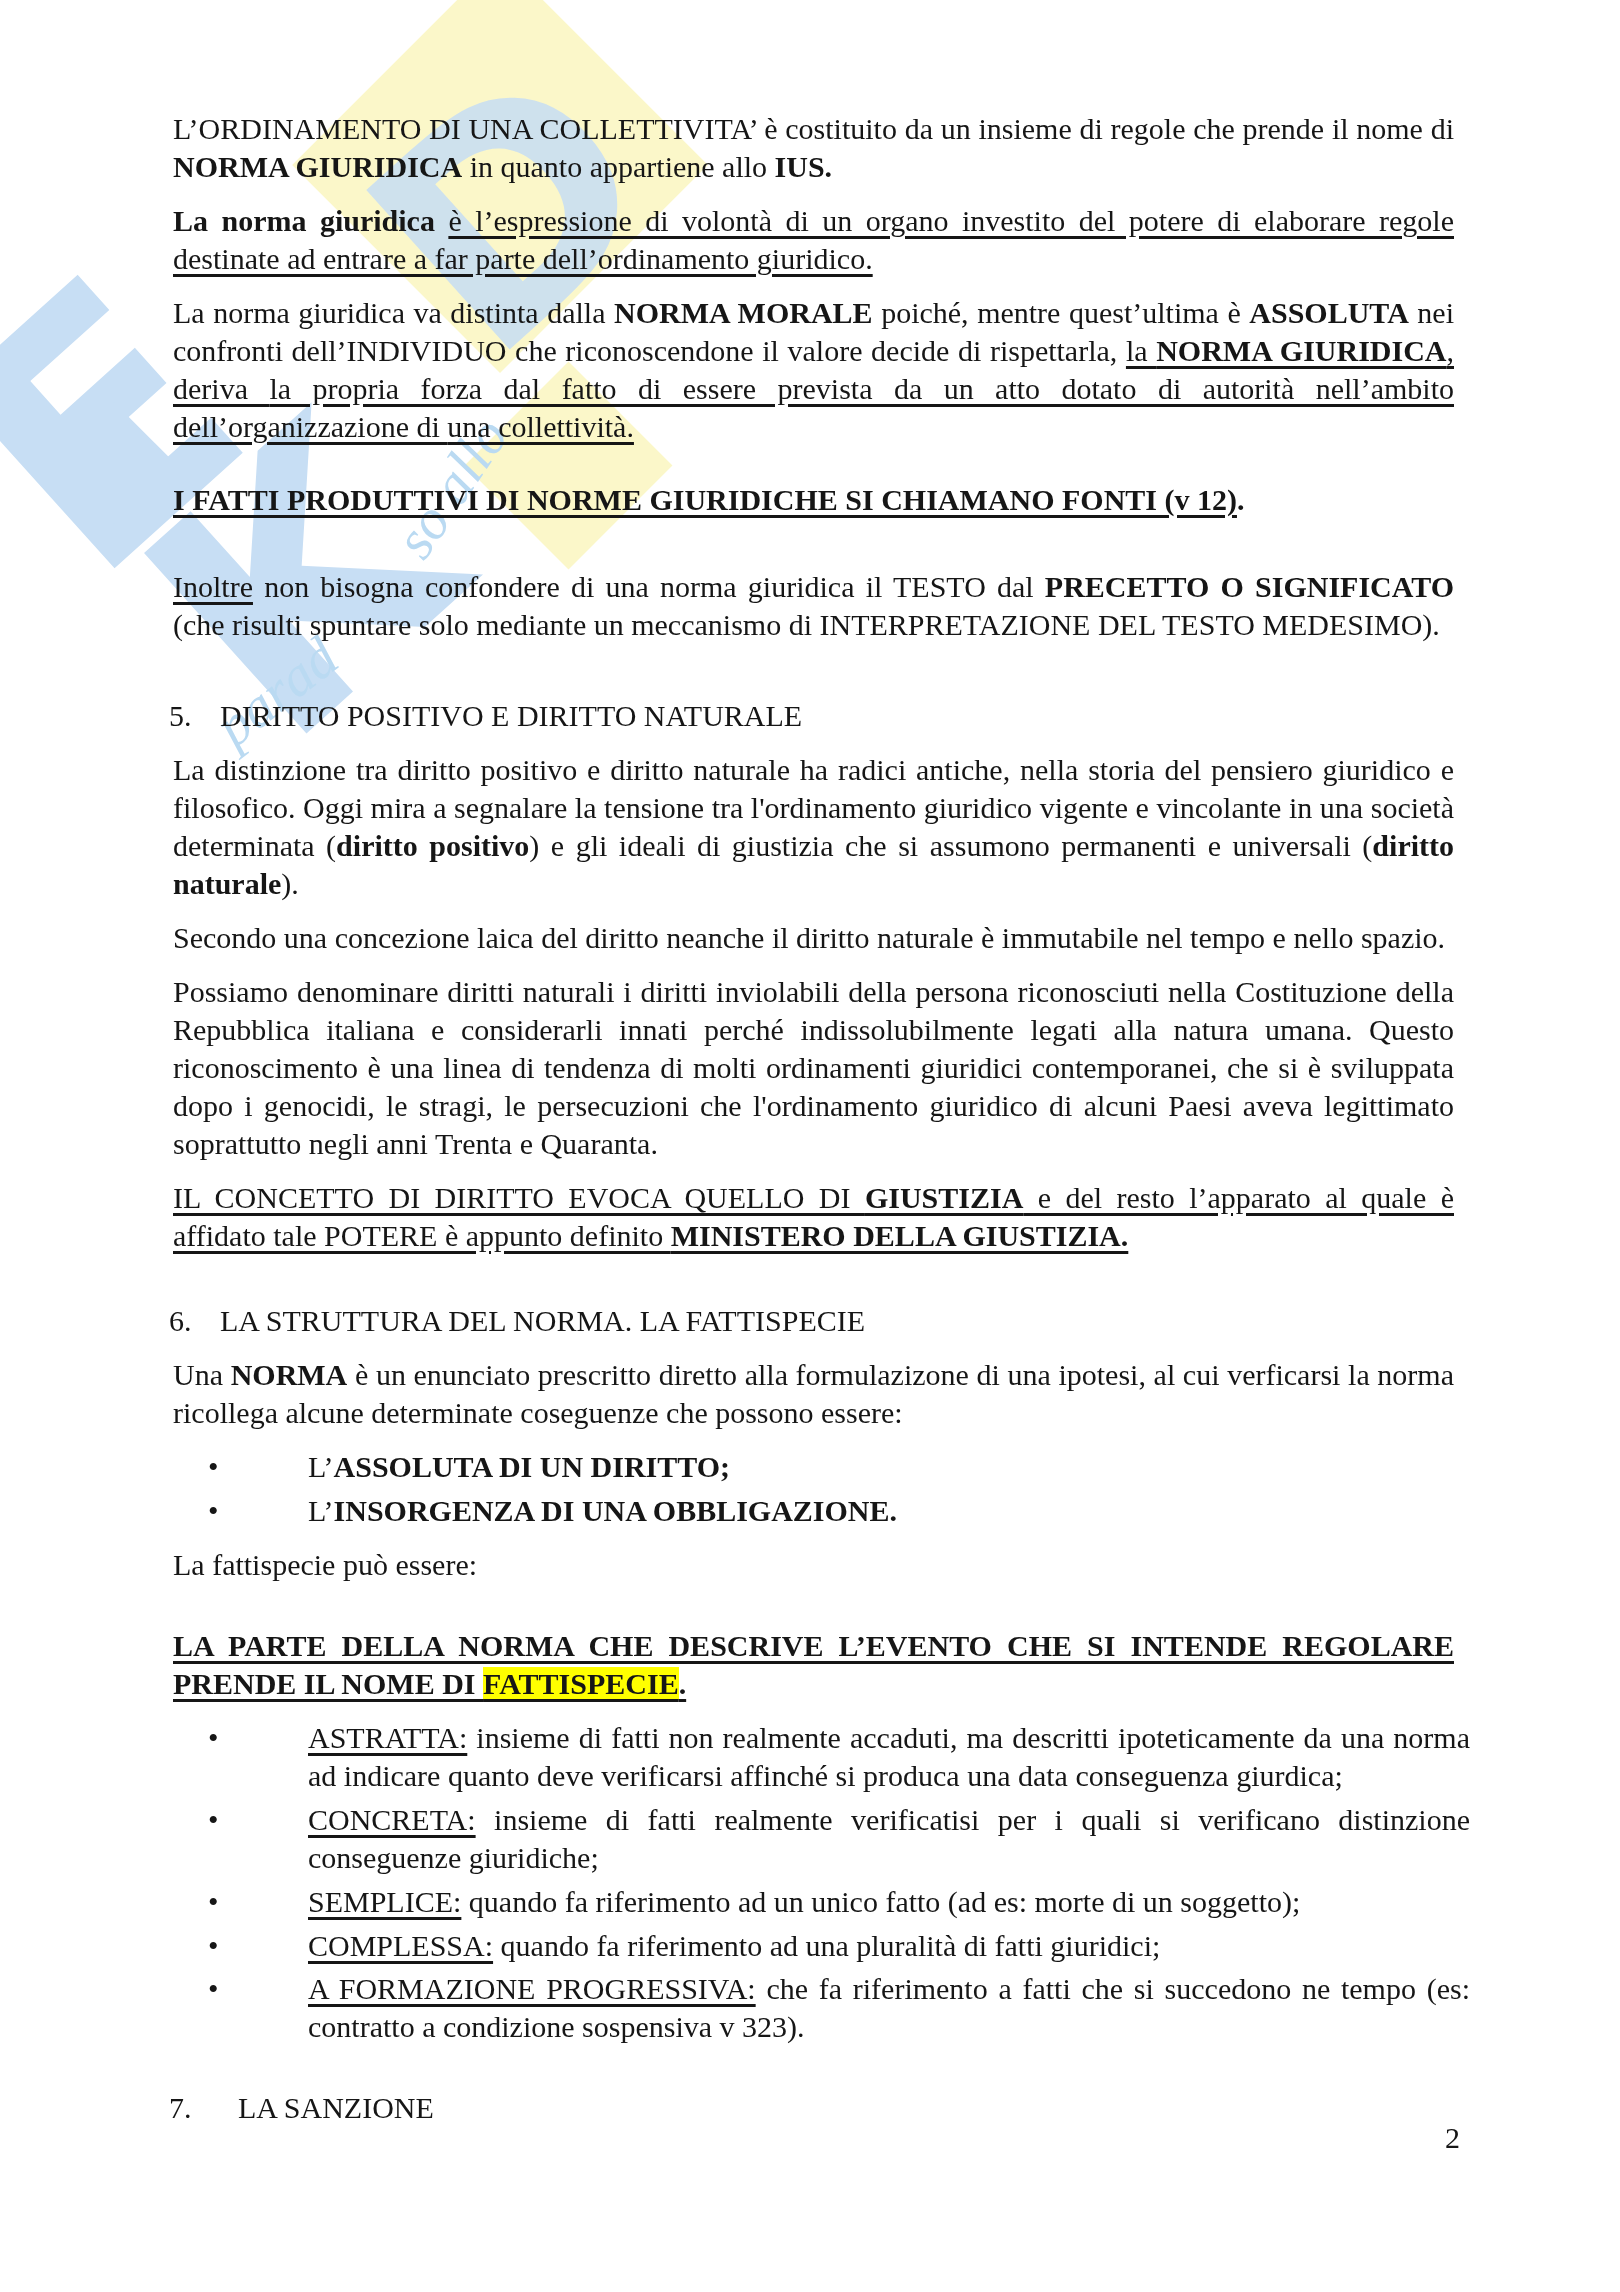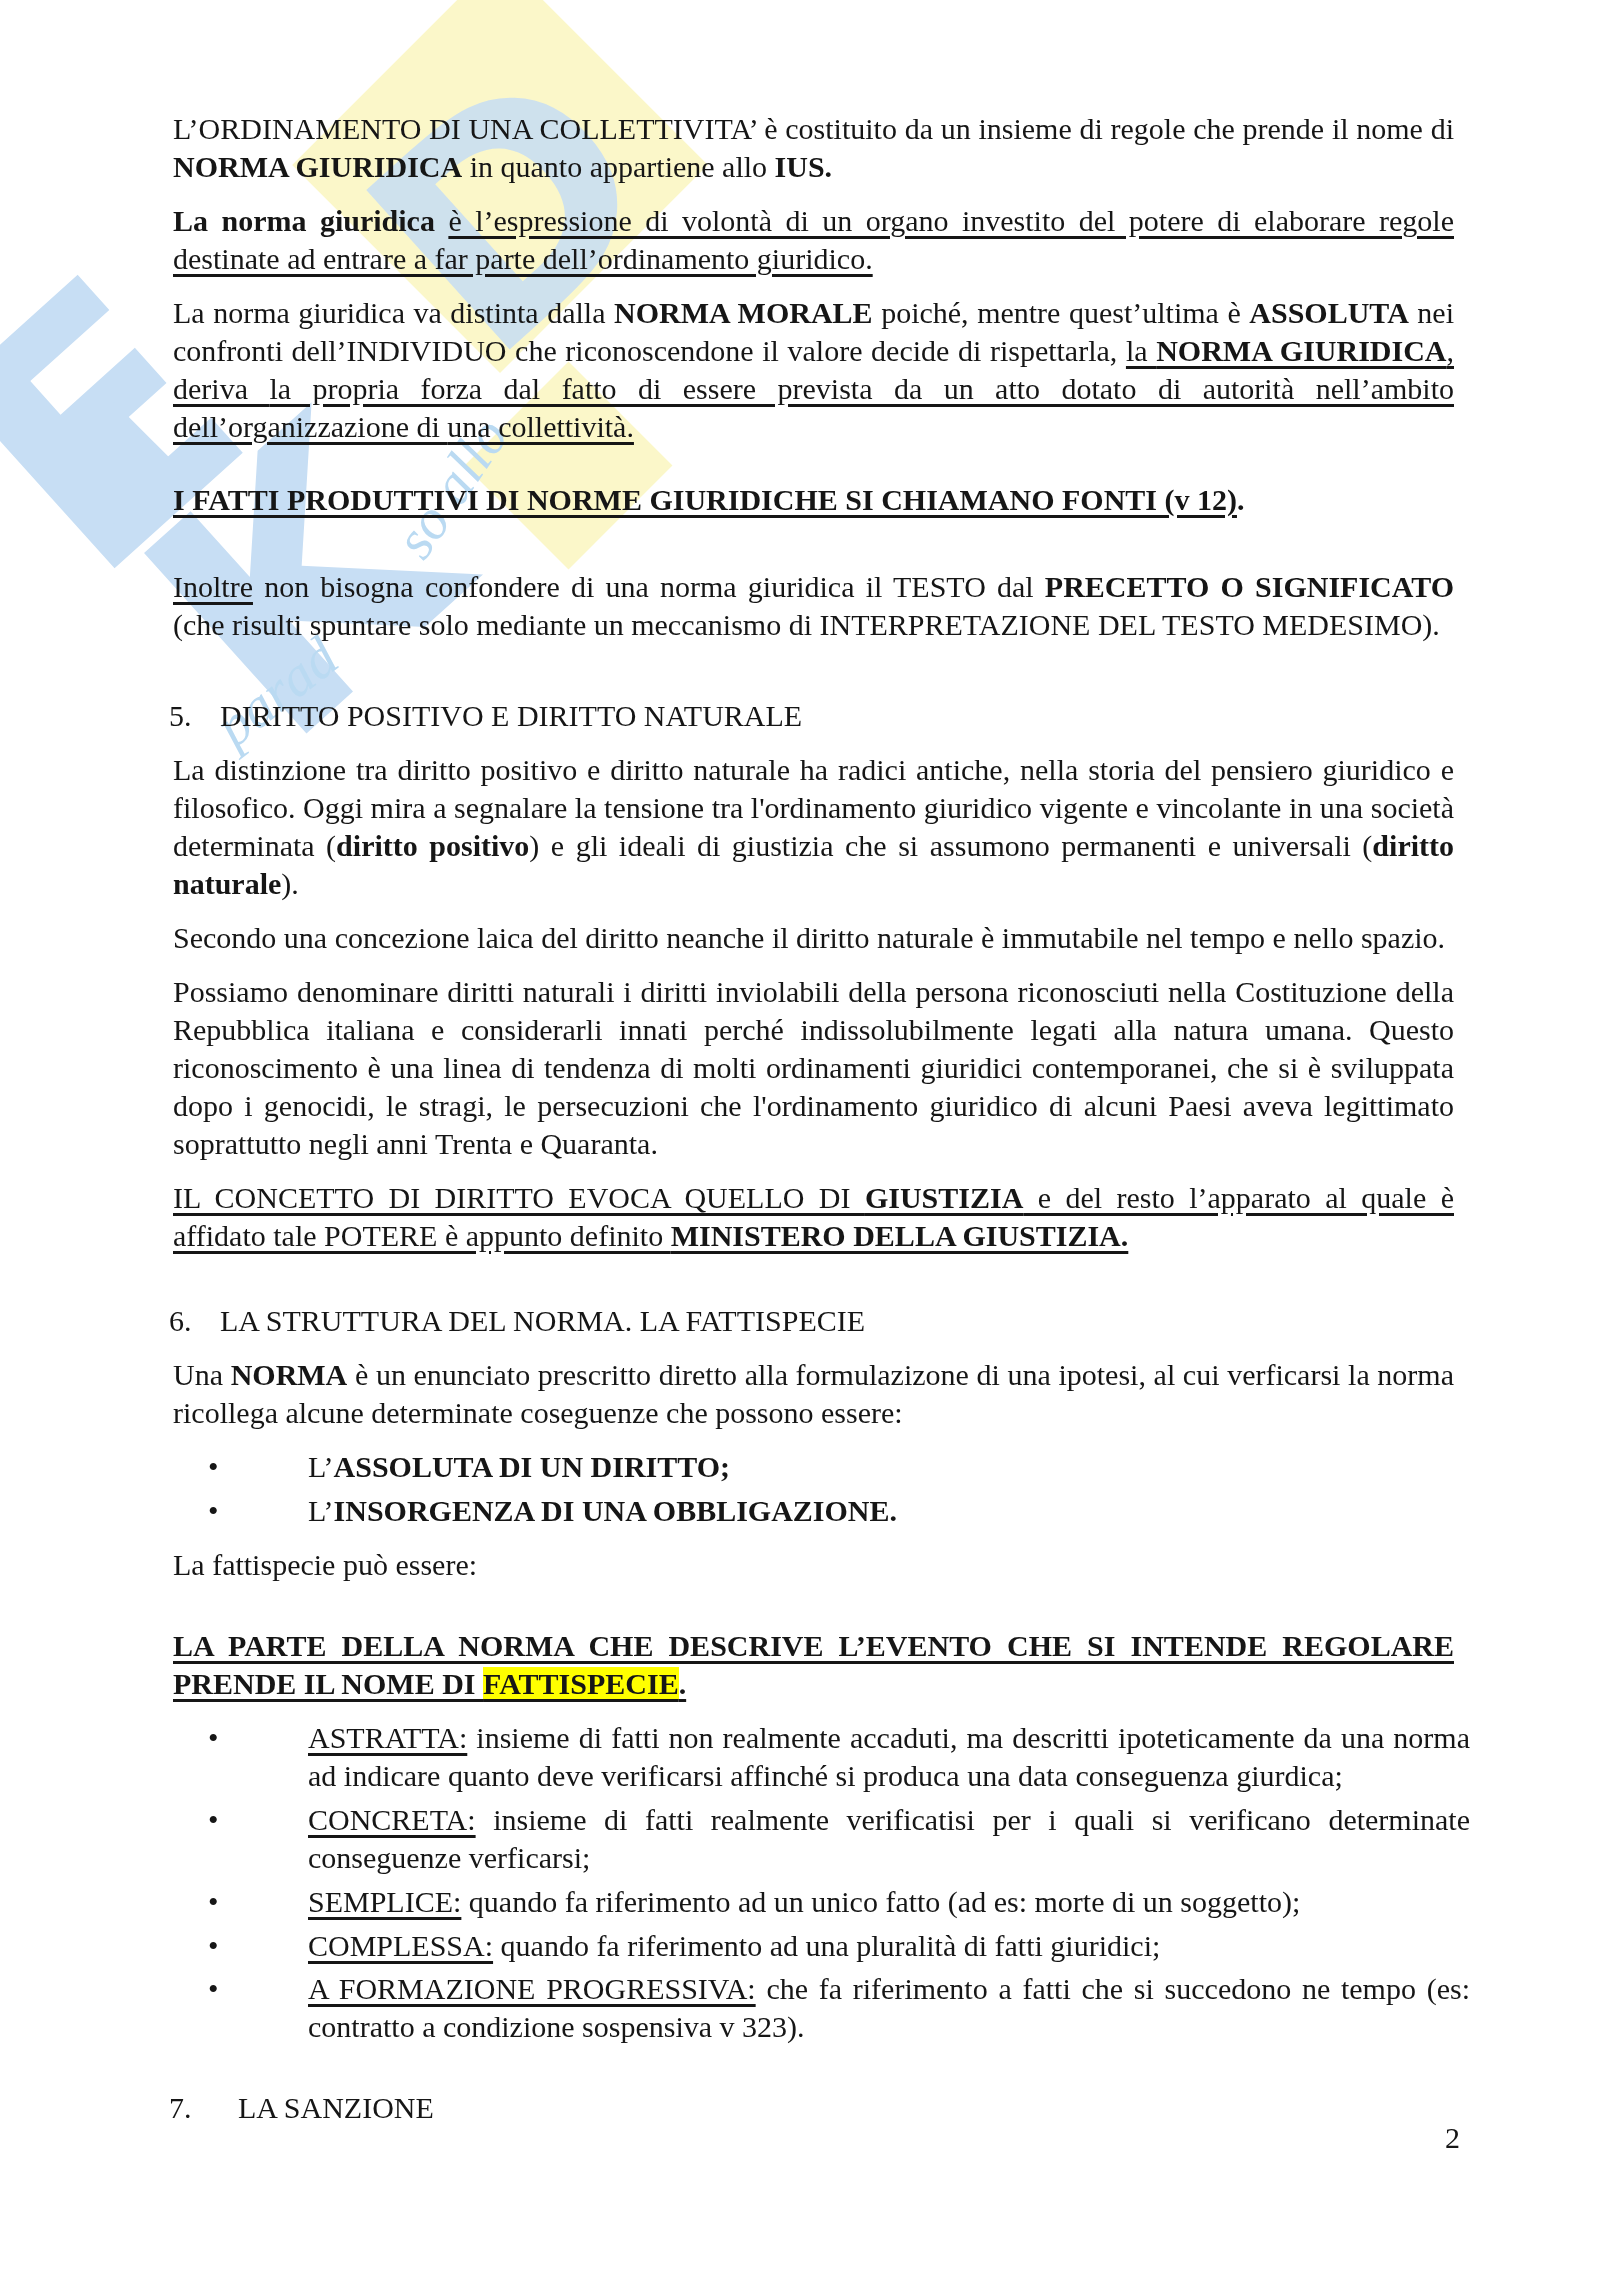--- a/index.html
+++ b/index.html
@@ -119,21 +119,21 @@
     <p class="para"><span>Una </span><span class="b">NORMA</span><span> è un enunciato prescritto diretto alla formulazizone di una ipotesi, al cui verficarsi la norma ricollega alcune determinate coseguenze che possono essere:</span></p>
 
     <div class="li"><span class="bullet">•</span><span>L’</span><span class="b">ASSOLUTA DI UN DIRITTO;</span></div>
     <div class="li"><span class="bullet">•</span><span>L’</span><span class="b">INSORGENZA DI UNA OBBLIGAZIONE.</span></div>
 
     <p class="para"><span>La fattispecie può essere:</span></p>
 
     <p class="para gap-e"><span class="b u">LA PARTE DELLA NORMA CHE DESCRIVE L’EVENTO CHE SI INTENDE REGOLARE PRENDE IL NOME DI </span><span class="b u hl">FATTISPECIE</span><span class="b u">.</span></p>
 
     <div class="li"><span class="bullet">•</span><span class="u">ASTRATTA:</span><span> insieme di fatti non realmente accaduti, ma descritti ipoteticamente da una norma ad indicare quanto deve verificarsi affinché si produca una data conseguenza giurdica;</span></div>
-    <div class="li"><span class="bullet">•</span><span class="u">CONCRETA:</span><span> insieme di fatti realmente verificatisi per i quali si verificano determinate conseguenze verficarsi;</span></div>
+    <div class="li"><span class="bullet">•</span><span class="u">CONCRETA:</span><span> insieme di fatti realmente verificatisi per i quali si verificano distinzione conseguenze giuridiche;</span></div>
     <div class="li"><span class="bullet">•</span><span class="u">SEMPLICE:</span><span> quando fa riferimento ad un unico fatto (ad es: morte di un soggetto);</span></div>
     <div class="li"><span class="bullet">•</span><span class="u">COMPLESSA:</span><span> quando fa riferimento ad una pluralità di fatti giuridici;</span></div>
     <div class="li"><span class="bullet">•</span><span class="u">A FORMAZIONE PROGRESSIVA:</span><span> che fa riferimento a fatti che si succedono ne tempo (es: contratto a condizione sospensiva v 323).</span></div>
 
     <p class="hline gap-e"><span class="hnum-wide">7.</span><span>LA SANZIONE</span></p>
 
   </div>
 
   <div class="pagenum">2</div>
 

